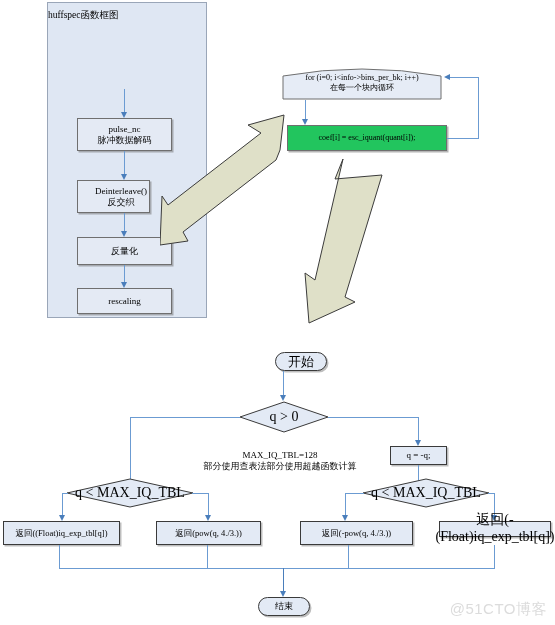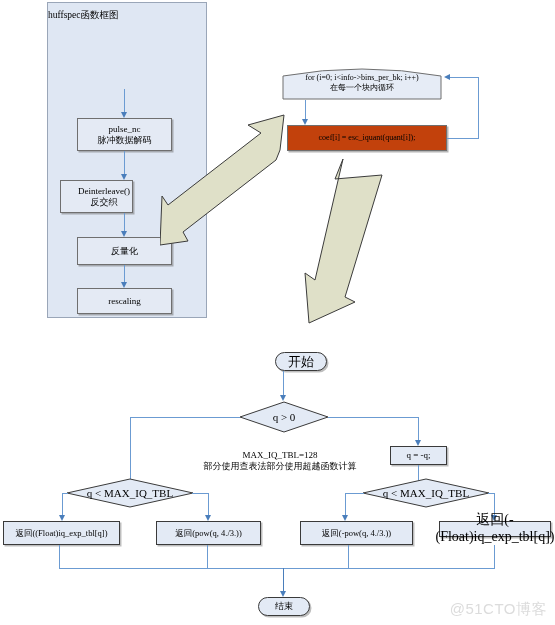--- a/index.html
+++ b/index.html
@@ -59,21 +59,21 @@
 
   
   .diamond{
     position:absolute;
     display:flex;align-items:center;justify-content:center;
   }
   .diamond .dshape{
     position:absolute;left:0;top:0;width:100%;height:100%;
   }
   .diamond .dlabel{
-    position:relative;z-index:2;font-size:11px;color:#000;white-space:nowrap;
+    position:relative;z-index:2;font-size:14px;color:#000;white-space:nowrap;
   }
 
   
   .ln{position:absolute;background:#6b9bd2;}
   .ln.h{height:1px;}
   .ln.v{width:1px;}
   .arrowhead{
     position:absolute;
     width:0;height:0;
   }
@@ -86,21 +86,21 @@
     border-top:3.5px solid transparent;
     border-bottom:3.5px solid transparent;
     border-right:6px solid #4a7ebb;
   }
 
   
   .bigarrow{position:absolute;}
 
   
   .codebox{
-    background:#c2410c;
+    background:#22c55e;
     border:1px solid #6f6f6f;
     box-shadow:1.5px 1.5px 0 rgba(110,110,110,.5);
     font-size:8px;
   }
   .loopbox{
     position:absolute;
     font-size:8px;
     display:flex;align-items:center;justify-content:center;
     text-align:center;
   }
@@ -138,21 +138,21 @@
 
   <div class="ln v" style="left:124px;top:89px;height:25px;"></div>
   <div class="arrowhead down" style="left:120.5px;top:112px;"></div>
 
   <div class="node flowbox" style="left:77px;top:118px;width:95px;height:33px;">
     <span class="txt">pulse_nc<br>脉冲数据解码</span>
   </div>
   <div class="ln v" style="left:124px;top:151px;height:25px;"></div>
   <div class="arrowhead down" style="left:120.5px;top:174px;"></div>
 
-  <div class="node flowbox" style="left:60px;top:180px;width:73px;height:33px;padding-left:15px;">
+  <div class="node flowbox" style="left:77px;top:180px;width:73px;height:33px;padding-left:15px;">
     <span class="txt">Deinterleave()<br>反交织</span>
   </div>
   <div class="ln v" style="left:124px;top:213px;height:22px;"></div>
   <div class="arrowhead down" style="left:120.5px;top:231px;"></div>
 
   <div class="node flowbox" style="left:77px;top:237px;width:95px;height:28px;">
     <span class="txt">反量化</span>
   </div>
   <div class="ln v" style="left:124px;top:265px;height:21px;"></div>
   <div class="arrowhead down" style="left:120.5px;top:282px;"></div>

